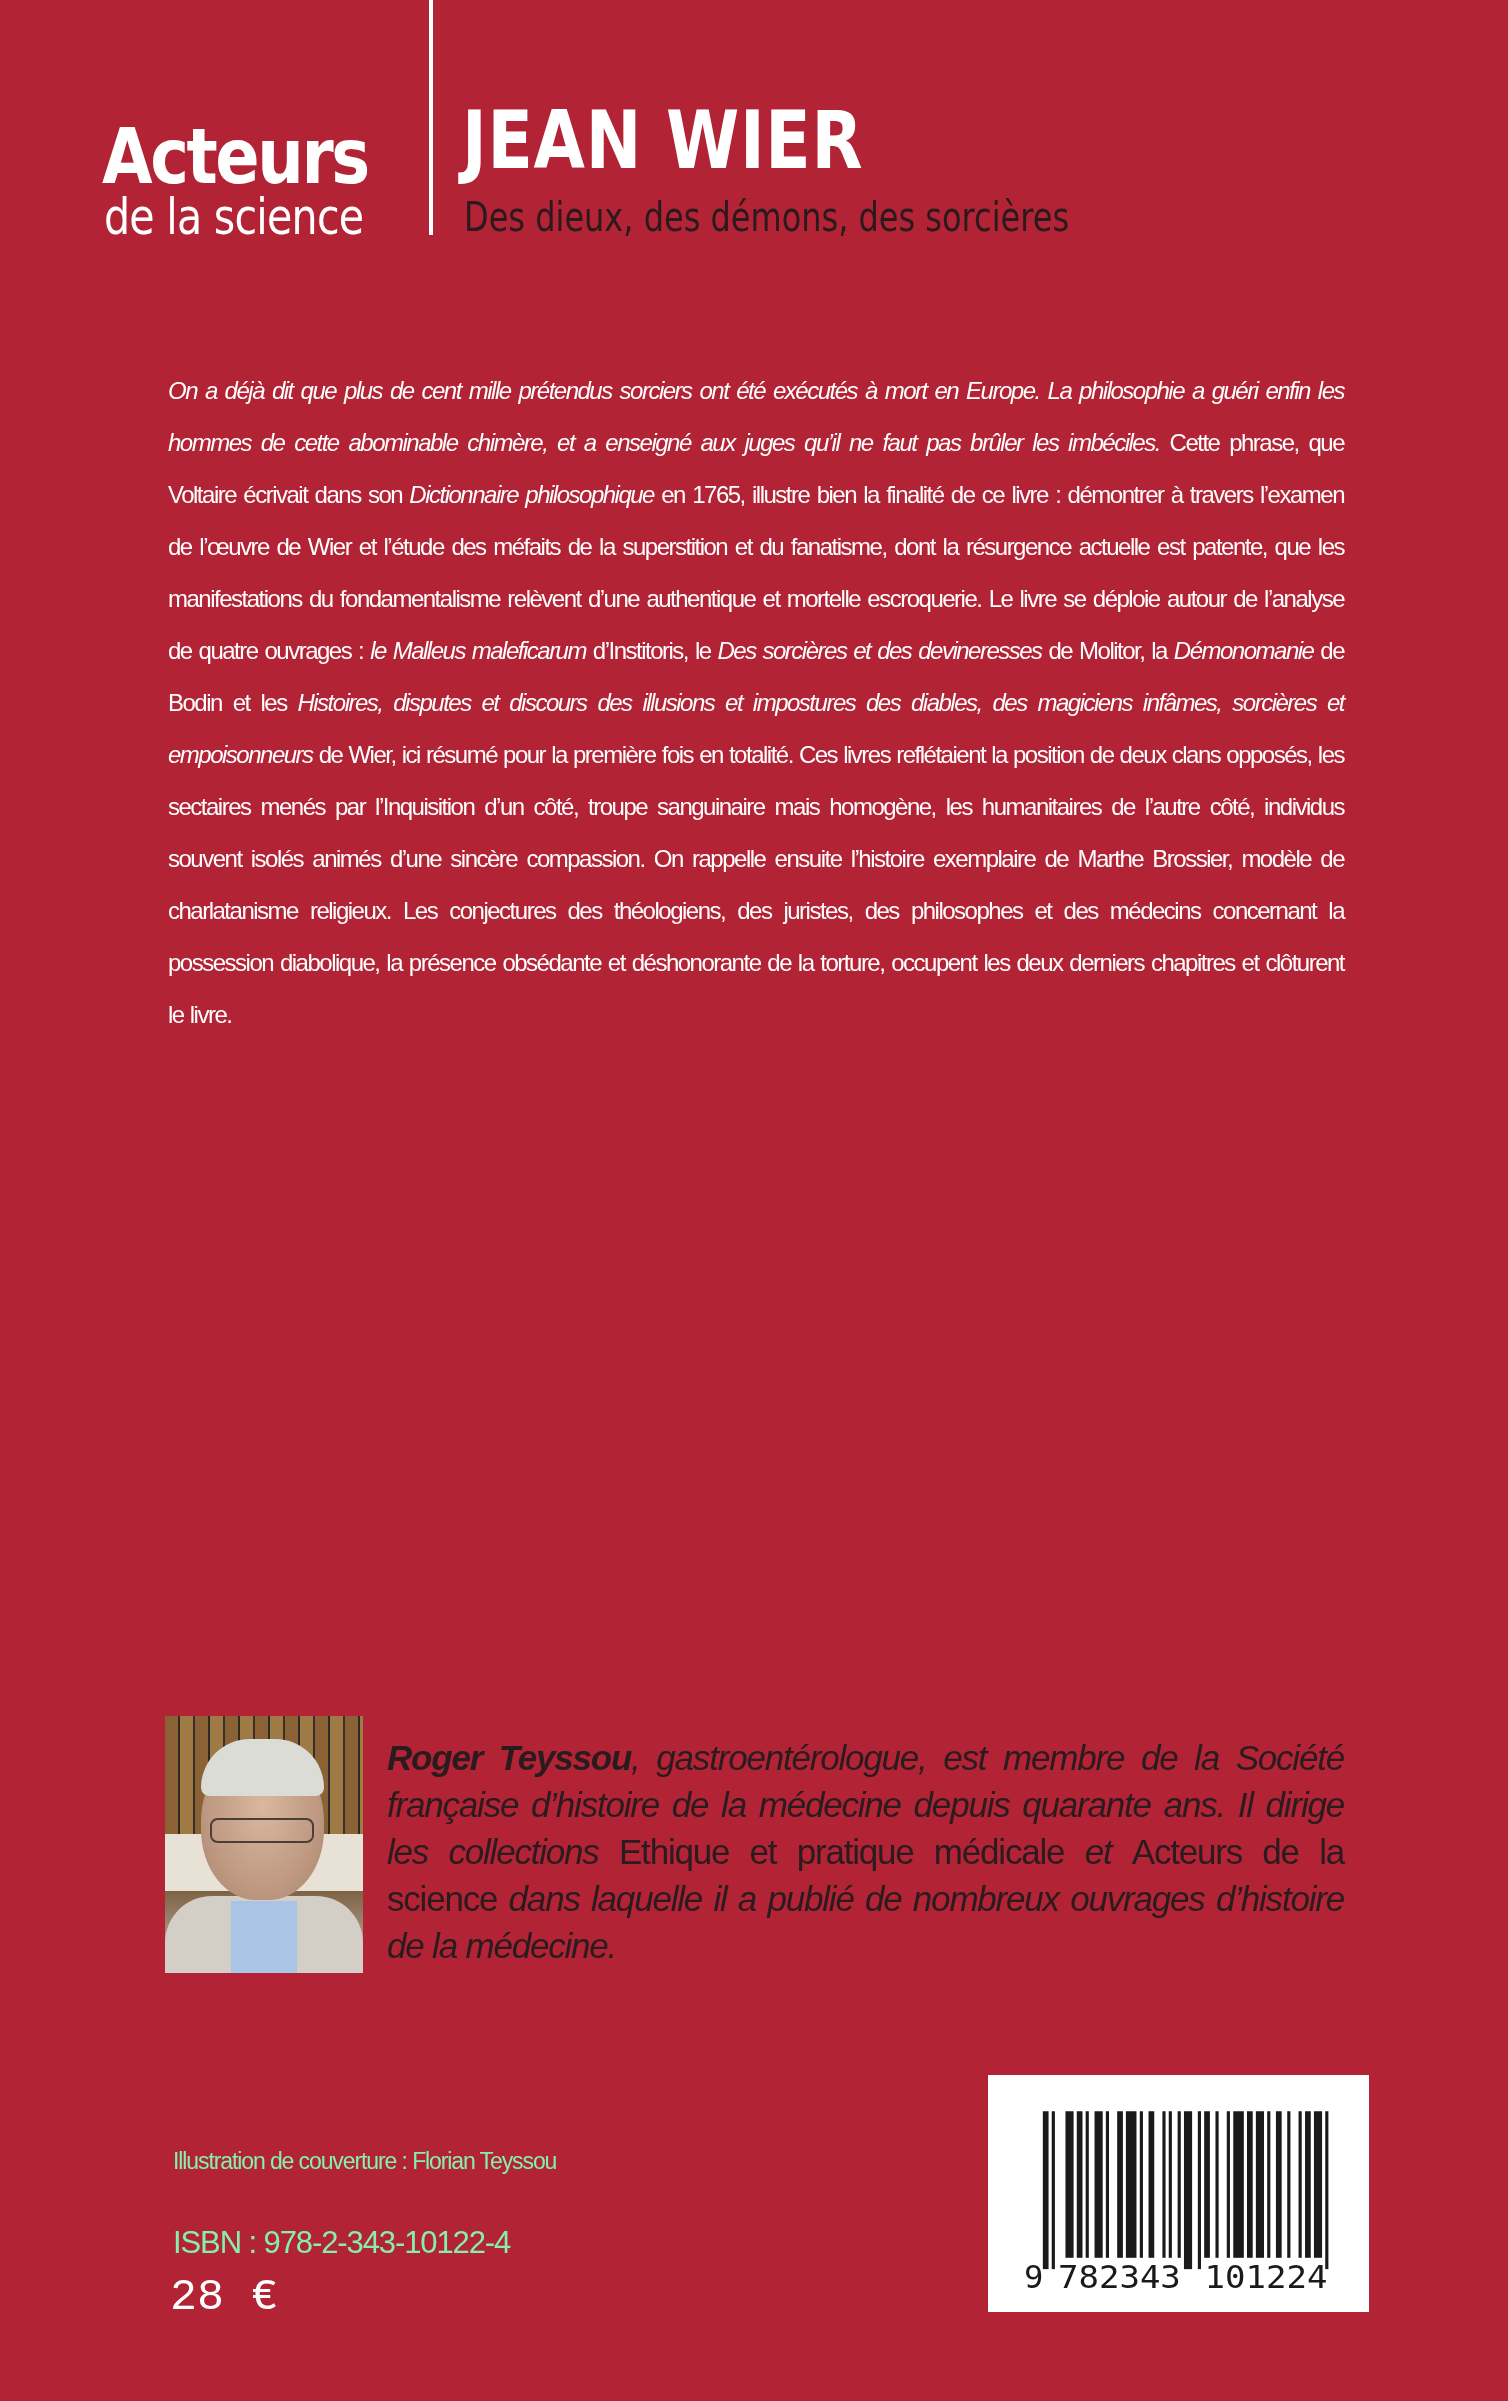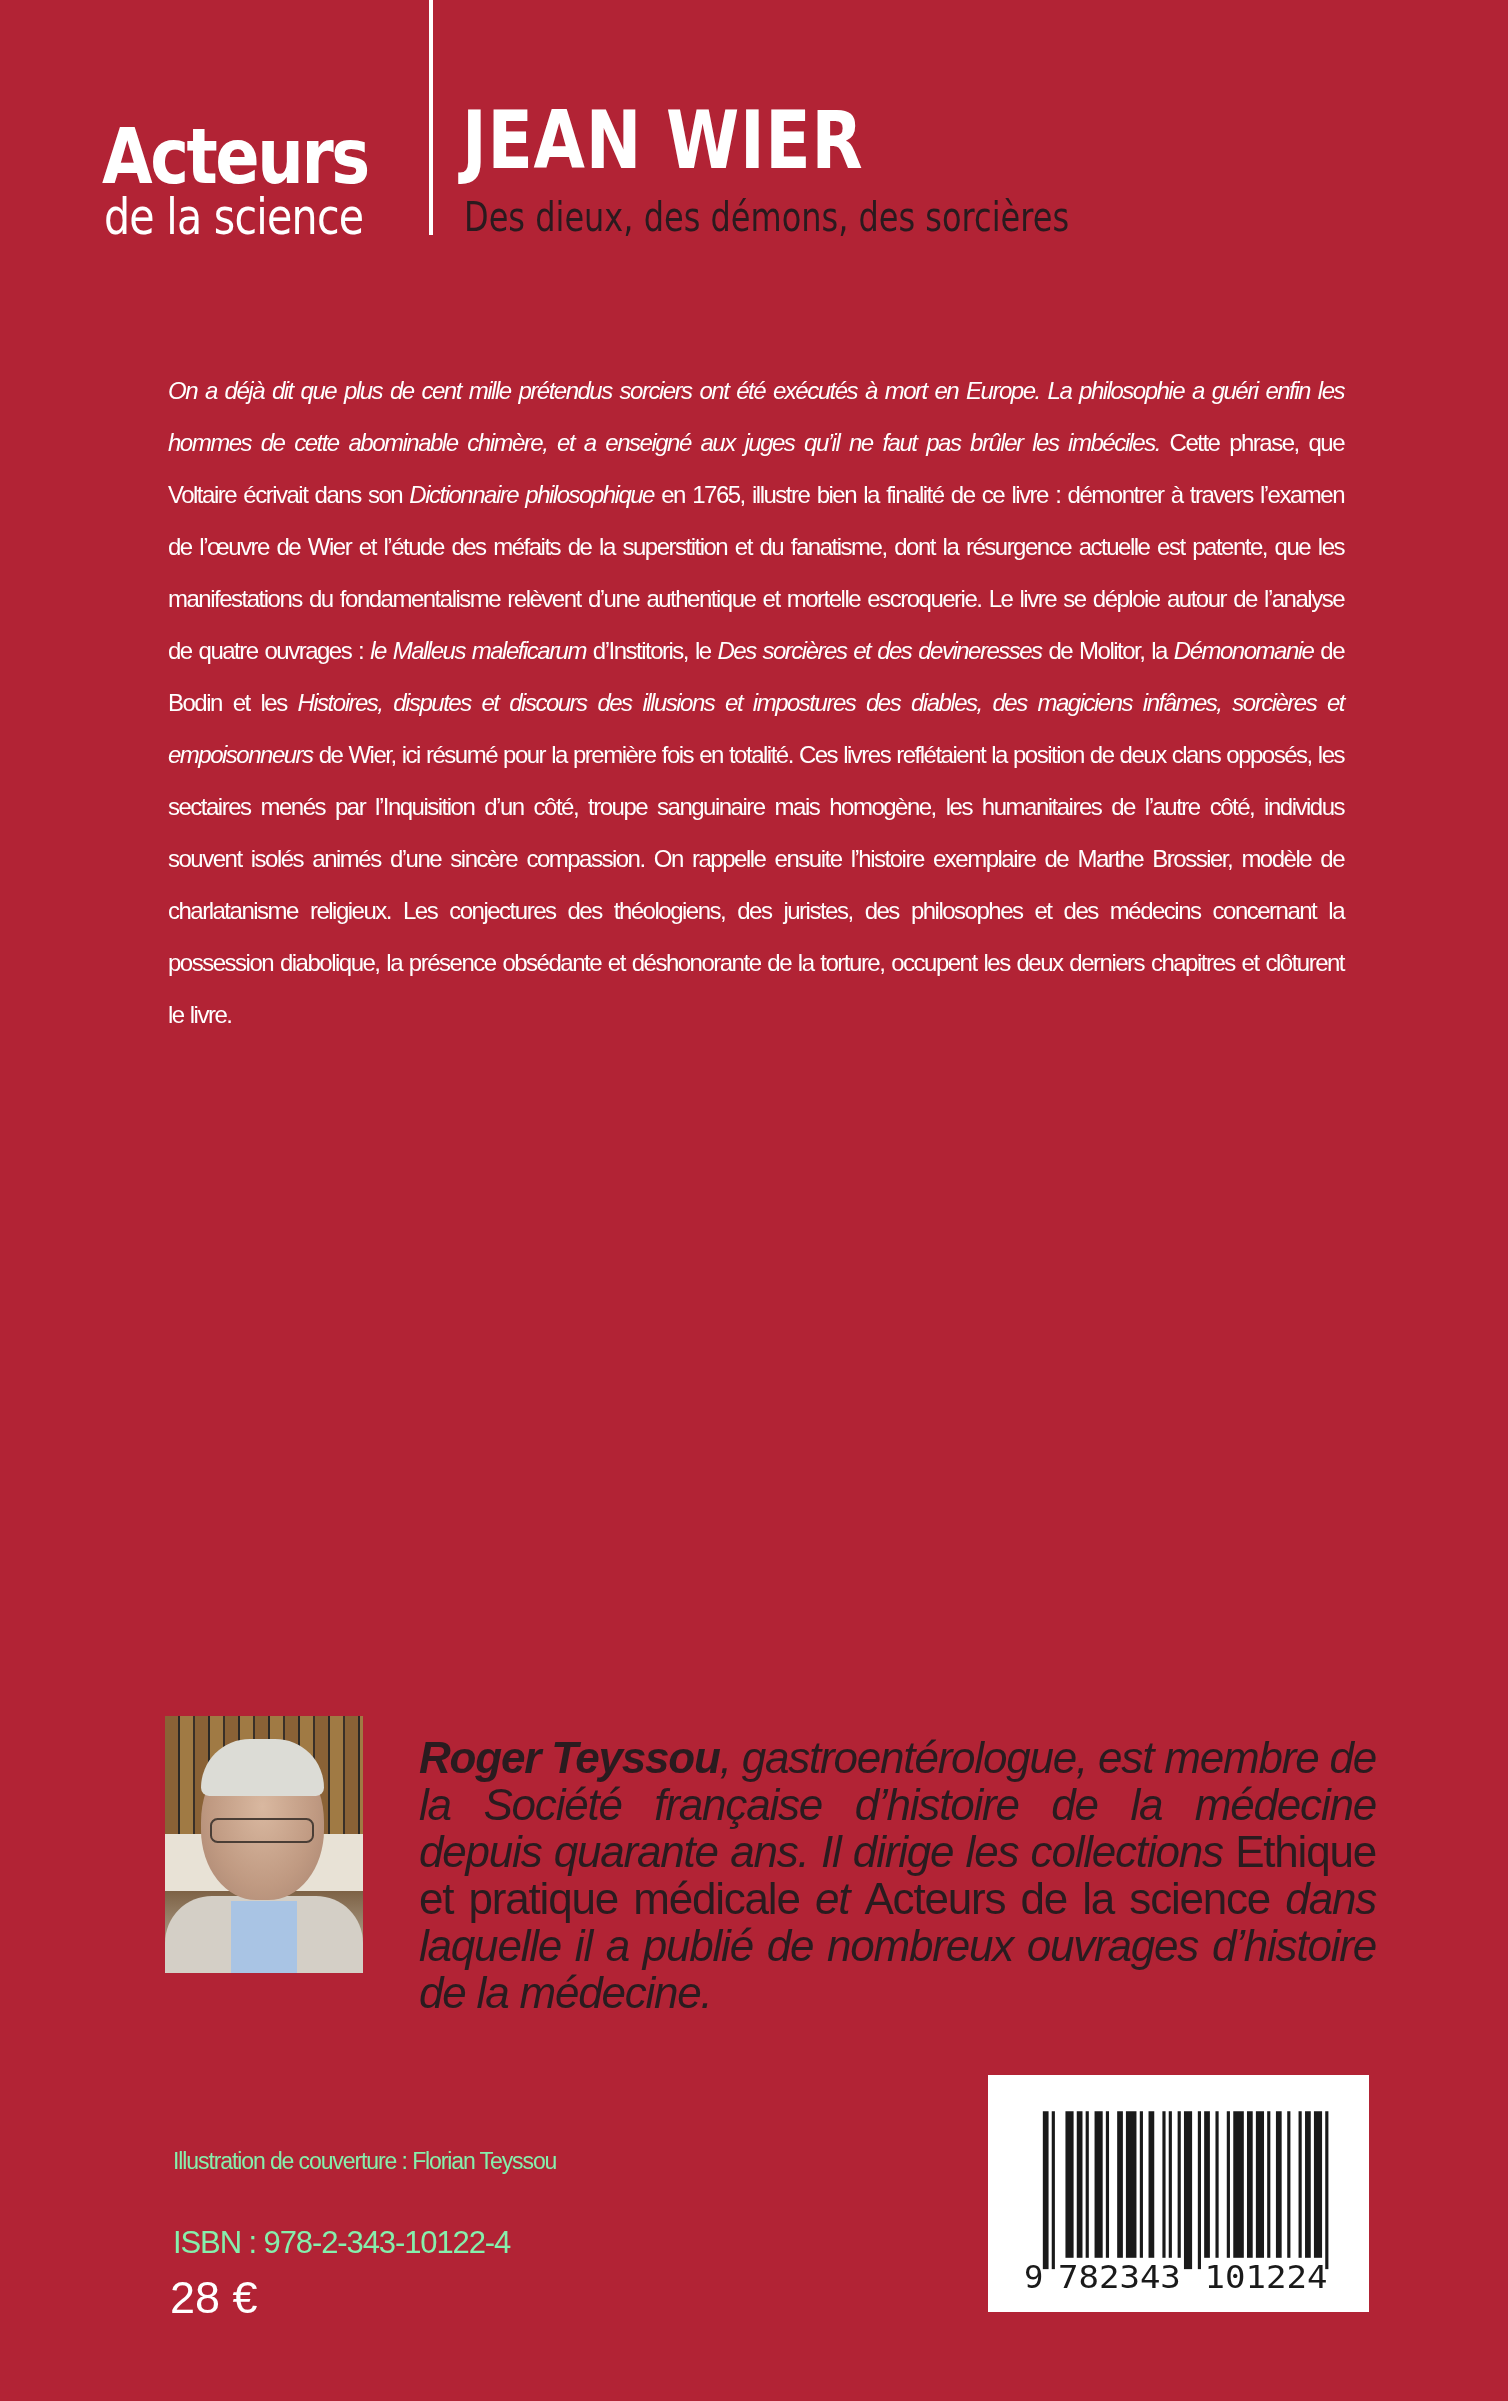--- a/index.html
+++ b/index.html
@@ -76,38 +76,38 @@
     position: absolute; left: 0; top: 180px; width: 100%; height: 85px;
     background: #d4cfc6; border-radius: 47px 47px 0 0;
   }
   .photo .shirt {
     position: absolute; left: 66px; top: 185px; width: 66px; height: 76px;
     background: #a9c4e4;
   }
   .bio {
     left: 387px; top: 1734px; width: 957px;
     font-family: "Liberation Sans", sans-serif;
-    font-size: 44px; line-height: 47px; color: #2a1b1f;
-    text-align: justify; letter-spacing: -1.2px; margin-left: 32px;
+    font-size: 35px; line-height: 47px; color: #2a1b1f;
+    text-align: justify; letter-spacing: -1.2px;
   }
   .bio .it { font-style: italic; }
   .bio .bold { font-weight: bold; font-style: italic; }
 
   
   .credit {
     left: 173px; top: 2144px;
     font-size: 23px; line-height: 34px; color: #86efac; letter-spacing: -1.1px; white-space: nowrap;
   }
   .isbn {
     left: 173px; top: 2224px;
     font-size: 31px; line-height: 38px; color: #86efac; letter-spacing: -1.1px; white-space: nowrap;
   }
   .price {
     left: 170px; top: 2273px;
-    font-family: Liberation Sans, sans-serif;
+    font-family: Liberation Mono, monospace;
     font-size: 45px; line-height: 49px; color: #ffffff; white-space: nowrap;
   }
   .barcode-box {
     left: 988px; top: 2075px; width: 381px; height: 237px; background: #ffffff;
   }
   .barcode-svg { position: absolute; left: 0; top: 0; }
 </style>
 </head>
 <body>
 

